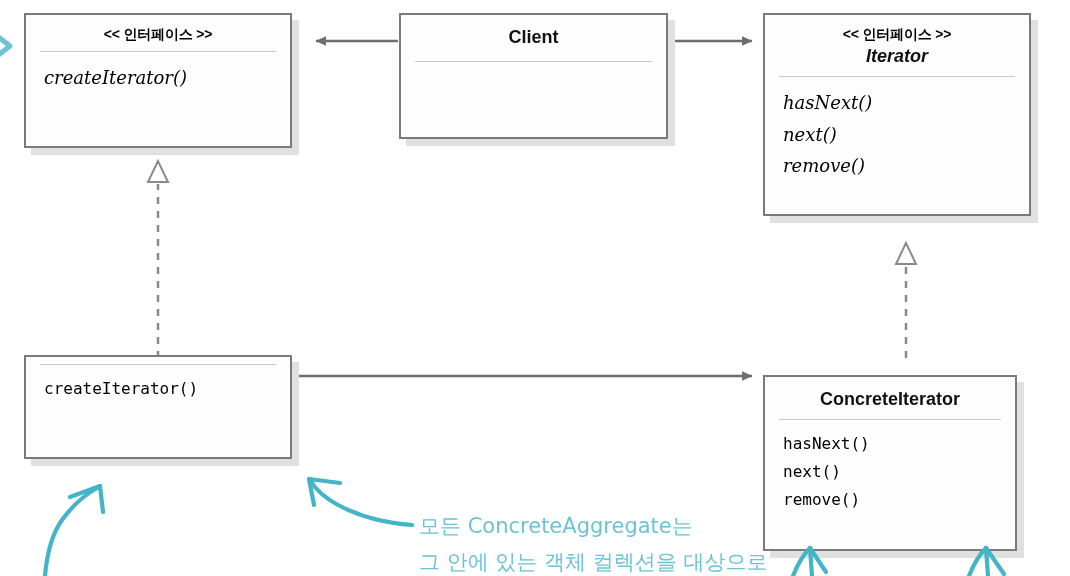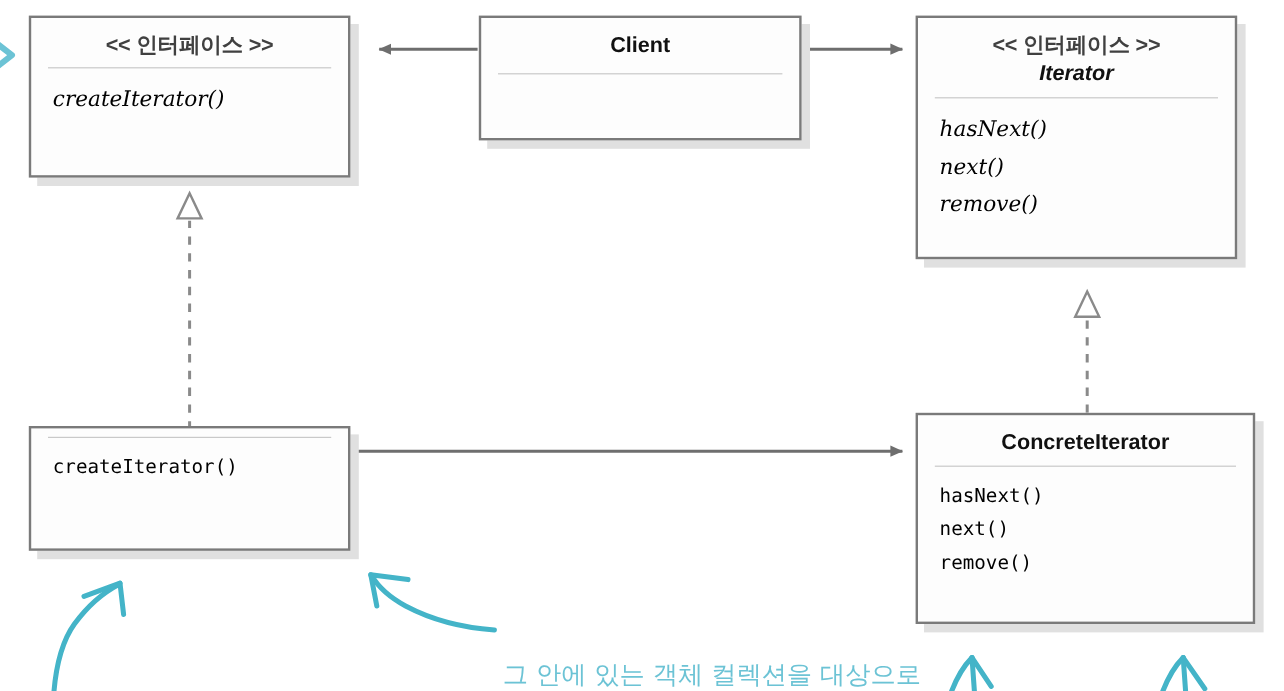--- a/index.html
+++ b/index.html
@@ -23,23 +23,23 @@
     border: 2px solid #7a7a7a;
     box-sizing: border-box;
     box-shadow: 7px 7px 0 0 #e0e0e0;
     z-index: 3;
   }
   .box-head {
     text-align: center;
     padding: 10px 8px 0 8px;
   }
   .stereotype {
-    font-size: 18px;
+    font-size: 14px;
     font-weight: 700;
-    color: #404040;
+    color: #000000;
     letter-spacing: -0.2px;
     line-height: 1.35;
   }
   .cls-name {
     font-size: 18px;
     font-weight: 700;
     color: #111111;
     line-height: 1.4;
   }
   .cls-name.italic { font-style: italic; }
@@ -132,21 +132,21 @@
   <div class="uml-box" style="left:24px; top:13px; width:268px; height:135px;">
     <div class="box-head">
       <div class="stereotype">&lt;&lt; 인터페이스 &gt;&gt;</div>
     </div>
     <div class="divider"></div>
     <div class="box-body">
       <div class="member mono italic">createIterator()</div>
     </div>
   </div>
 
-  <div class="uml-box" style="left:399px; top:13px; width:269px; height:104px;">
+  <div class="uml-box" style="left:399px; top:13px; width:269px; height:126px;">
     <div class="box-head">
       <div class="cls-name">Client</div>
     </div>
     <div class="divider" style="margin-top:11px;"></div>
     <div class="box-body"></div>
   </div>
 
   <div class="uml-box" style="left:763px; top:13px; width:268px; height:203px;">
     <div class="box-head">
       <div class="stereotype">&lt;&lt; 인터페이스 &gt;&gt;</div>
@@ -160,21 +160,21 @@
     </div>
   </div>
 
   <div class="uml-box" style="left:24px; top:355px; width:268px; height:104px;">
     <div class="divider"></div>
     <div class="box-body">
       <div class="member mono">createIterator()</div>
     </div>
   </div>
 
-  <div class="uml-box" style="left:763px; top:344px; width:283px; height:176px;">
+  <div class="uml-box" style="left:763px; top:375px; width:254px; height:176px;">
     <div class="box-head">
       <div class="cls-name">ConcreteIterator</div>
     </div>
     <div class="divider"></div>
     <div class="box-body">
       <div class="member mono">hasNext()</div>
       <div class="member mono">next()</div>
       <div class="member mono">remove()</div>
     </div>
   </div>
@@ -203,15 +203,16 @@
       <path d="M810,548 L812,576" fill="none" stroke="#44b4c8" stroke-width="4.2" stroke-linecap="round"></path>
     </g>
 
     <g>
       <path d="M969,576 Q976,558 986,548" fill="none" stroke="#44b4c8" stroke-width="4.2" stroke-linecap="round"></path>
       <path d="M986,548 L1004,574" fill="none" stroke="#44b4c8" stroke-width="4.2" stroke-linecap="round"></path>
       <path d="M986,548 L988,576" fill="none" stroke="#44b4c8" stroke-width="4.2" stroke-linecap="round"></path>
     </g>
   </svg>
 
+  <div class="handwriting" style="left:419px; top:509px;">모든 ConcreteAggregate는</div>
   <div class="handwriting" style="left:419px; top:545px;">그 안에 있는 객체 컬렉션을 대상으로</div>
 
 </div>
 
 </body></html>

